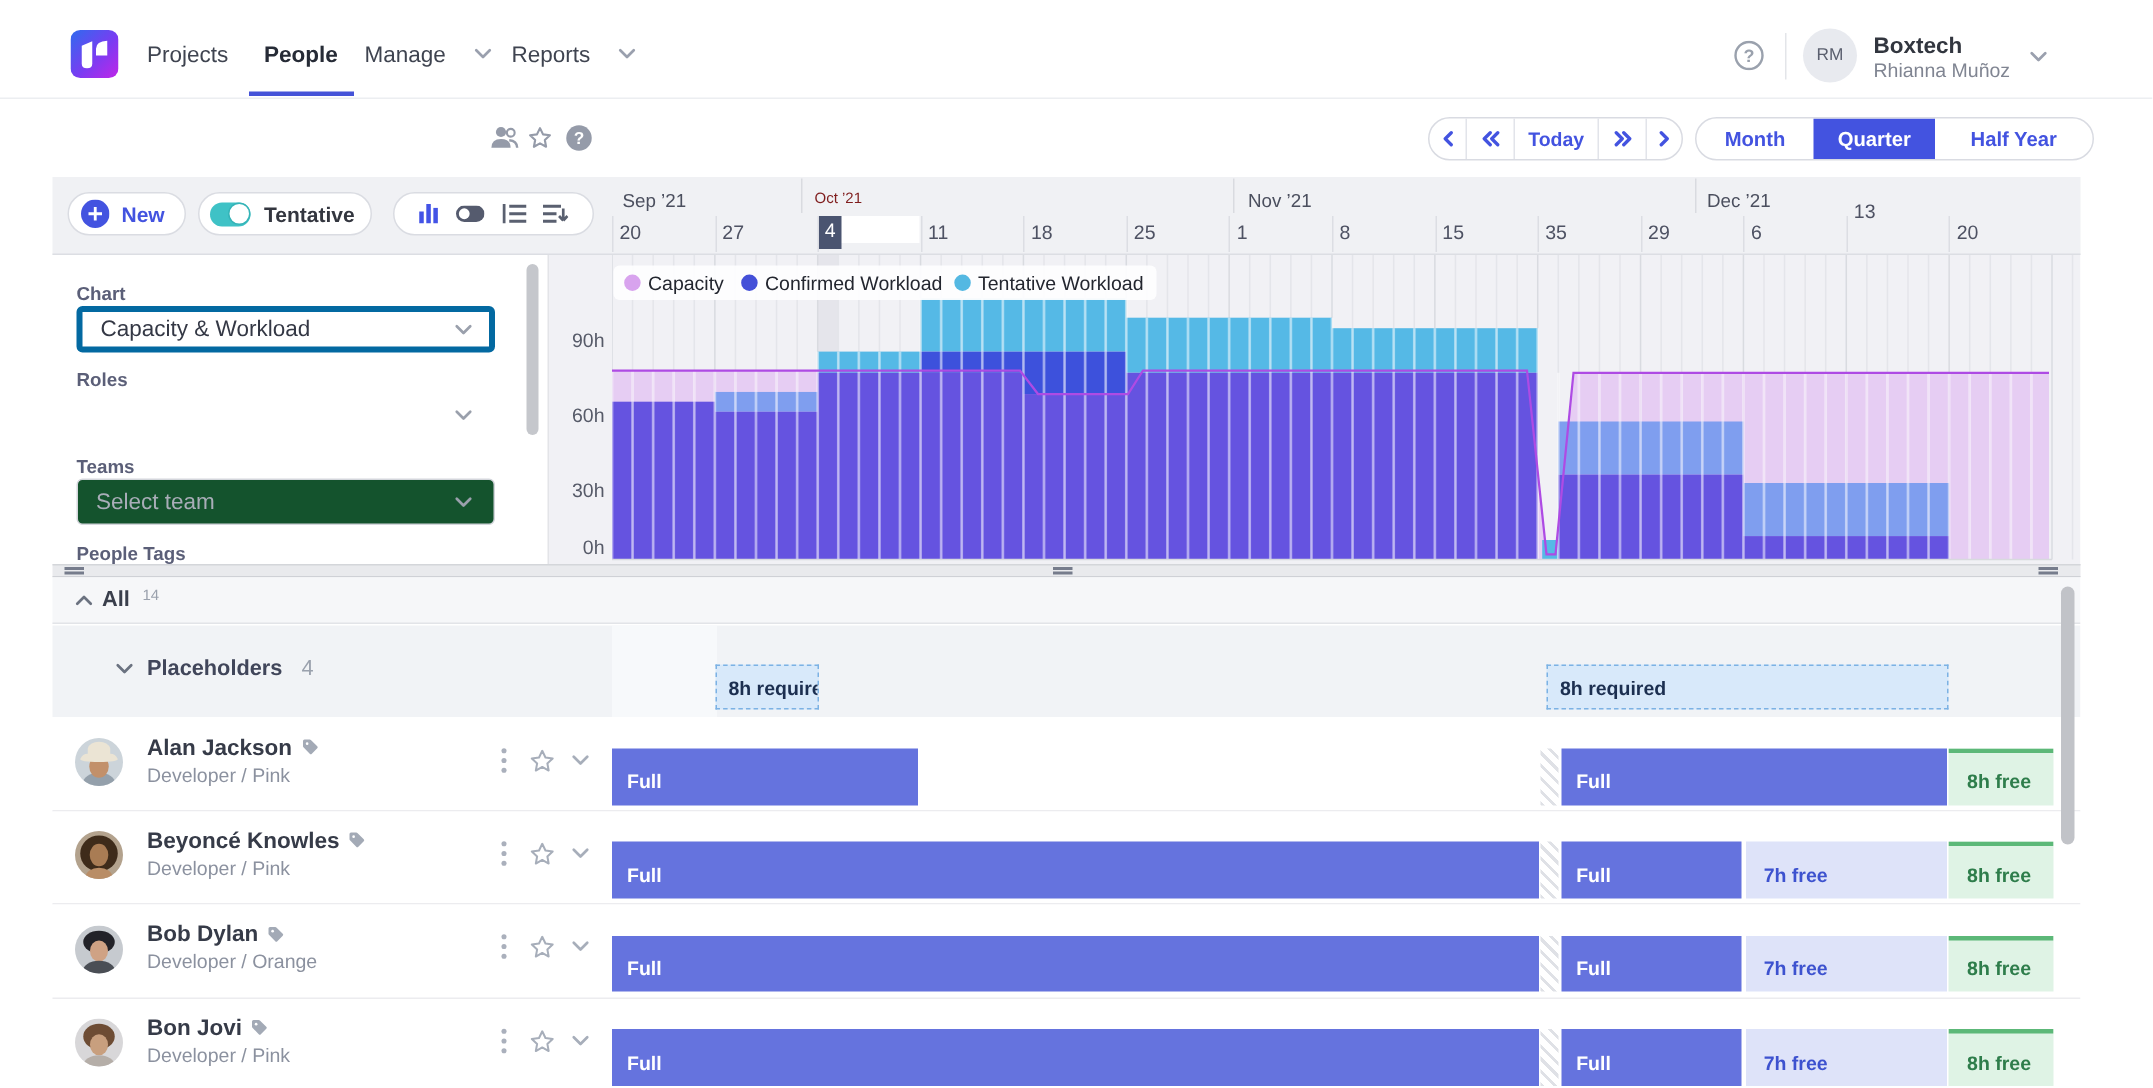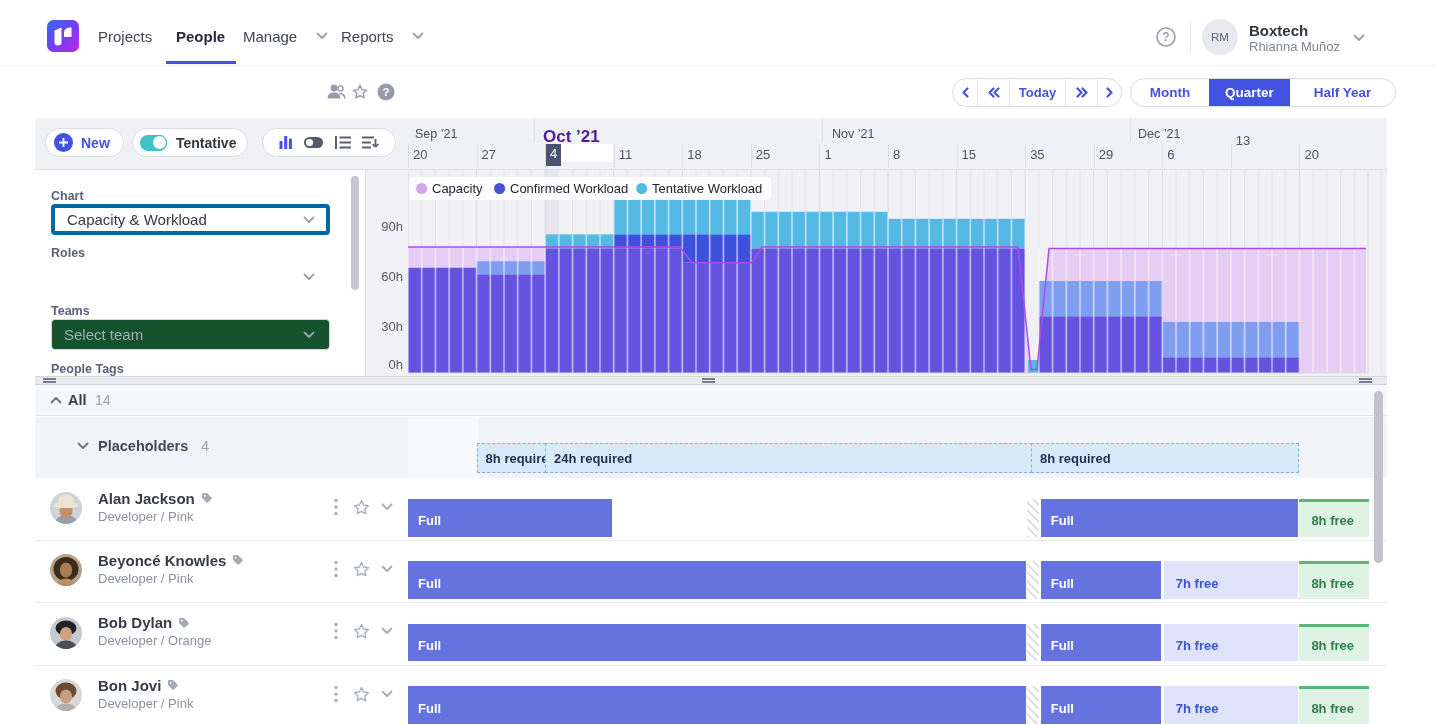--- a/index.html
+++ b/index.html
@@ -86,21 +86,21 @@
       </div>
 </div>
 <div class="abs" style="left:1130px;top:78px;width:266px;height:29px;border:1px solid #d9dbe2;border-radius:15px;background:#fff;display:flex;align-items:stretch;overflow:hidden;font-size:13.5px;font-weight:700;color:#4353e0">
  <div style="width:78px;display:flex;align-items:center;justify-content:center">Month</div>
  <div style="width:81px;display:flex;align-items:center;justify-content:center;background:#4353e0;color:#fff">Quarter</div>
  <div style="flex:1;display:flex;align-items:center;justify-content:center">Half Year</div>
 </div>
 
 <div class="abs" style="left:35px;top:118px;width:1352px;height:52px;background:#f0f1f4;border-bottom:1px solid #dcdee3"></div>
 <div style="position:absolute;left:415px;top:127px;font-size:12.5px;font-weight:400;color:#4b4f5e">Sep ’21</div>
-    <div style="position:absolute;left:543px;top:127px;font-size:17px;font-weight:700;color:#4c1d95">Oct ’21</div>
+    <div style="position:absolute;left:543px;top:127px;font-size:10px;font-weight:400;color:#7f1d1d">Oct ’21</div>
     <div style="position:absolute;left:832px;top:127px;font-size:12.5px;font-weight:400;color:#4b4f5e">Nov ’21</div>
     <div style="position:absolute;left:1138px;top:127px;font-size:12.5px;font-weight:400;color:#4b4f5e">Dec ’21</div>
     <div style="position:absolute;left:533.5px;top:119px;width:1px;height:23px;background:#d9dbe0"></div>
     <div style="position:absolute;left:822px;top:119px;width:1px;height:23px;background:#d9dbe0"></div>
     <div style="position:absolute;left:1130px;top:119px;width:1px;height:23px;background:#d9dbe0"></div>
     <div style="position:absolute;left:408px;top:143.5px;width:1px;height:24.5px;background:#dcdee3"></div>
     <div style="position:absolute;left:413px;top:147px;font-size:13px;color:#4e5263">20</div>
     <div style="position:absolute;left:476.57px;top:143.5px;width:1px;height:24.5px;background:#dcdee3"></div>
     <div style="position:absolute;left:481.57px;top:147px;font-size:13px;color:#4e5263">27</div>
     <div style="position:absolute;left:545.14px;top:143.5px;width:1px;height:24.5px;background:#dcdee3"></div>
@@ -486,33 +486,30 @@
 <div style="position:absolute;left:43px;top:377.5px;width:13px;height:5px;border-top:2px solid #767c8c;border-bottom:2px solid #767c8c"></div>
     <div style="position:absolute;left:702px;top:377.5px;width:13px;height:5px;border-top:2px solid #767c8c;border-bottom:2px solid #767c8c"></div>
     <div style="position:absolute;left:1359px;top:377.5px;width:13px;height:5px;border-top:2px solid #767c8c;border-bottom:2px solid #767c8c"></div>
 
 <div class="abs" style="left:0;top:385px;width:1435px;height:340px;background:#fff"></div>
 <div class="abs" style="left:35px;top:385px;width:1352px;height:31px;background:#f6f7f9;border-bottom:1px solid #e2e4e8"></div>
 <svg width="12" height="8" viewBox="0 0 12 8" style="position:absolute;left:50px;top:396px">
       <path d="M1.5 6.5L6 2l4.5 4.5" fill="none" stroke="#6b7280" stroke-width="1.8" stroke-linecap="round" stroke-linejoin="round"></path>
     </svg>
 <div class="abs" style="left:68px;top:392px;font-size:14.5px;font-weight:700;color:#3a3f4c">All</div>
-<div class="abs" style="left:95px;top:392px;font-size:14px;color:#9aa1ad">14</div>
+<div class="abs" style="left:95px;top:392px;font-size:10px;color:#9aa1ad">14</div>
 <div class="abs" style="left:35px;top:417px;width:1352px;height:61px;background:#f1f3f6"></div>
 <div class="abs" style="left:408px;top:417px;width:70px;height:61px;background:#f7f9fb"></div>
 <svg width="12" height="8" viewBox="0 0 12 8" style="position:absolute;left:77px;top:442px">
       <path d="M1.5 1.5L6 6l4.5-4.5" fill="none" stroke="#6b7280" stroke-width="1.8" stroke-linecap="round" stroke-linejoin="round"></path>
     </svg>
 <div class="abs" style="left:98px;top:438px;font-size:14.5px;font-weight:700;color:#41465a">Placeholders</div>
 <div class="abs" style="left:201px;top:438px;font-size:14.5px;color:#9aa1ad">4</div>
 <div style="position:absolute;left:476.6px;top:443px;width:69.5px;height:30px;background:#d8e9fa;border:1px dashed #7cb2e4;box-sizing:border-box;overflow:hidden;display:flex;align-items:center">
       <span style="padding-left:8px;font-size:13px;font-weight:700;color:#1c2f50;white-space:nowrap">8h required</span>
-    </div>
-    <div style="position:absolute;left:545.1px;top:443px;width:486.9px;height:30px;background:#d8e9fa;border:1px dashed #7cb2e4;box-sizing:border-box;overflow:hidden;display:flex;align-items:center">
-      <span style="padding-left:8px;font-size:13px;font-weight:700;color:#1c2f50;white-space:nowrap">24h required</span>
     </div>
     <div style="position:absolute;left:1031px;top:443px;width:268.4px;height:30px;background:#d8e9fa;border:1px dashed #7cb2e4;box-sizing:border-box;overflow:hidden;display:flex;align-items:center">
       <span style="padding-left:8px;font-size:13px;font-weight:700;color:#1c2f50;white-space:nowrap">8h required</span>
     </div>
 <div style="position:absolute;left:35px;top:478.5px;width:1352px;height:62.45px;background:#fff;border-bottom:1px solid #ececef"></div>
     <svg width="32" height="32" viewBox="0 0 32 32" style="position:absolute;left:50px;top:492px">
       <defs>
         <clipPath id="calan">
           <circle cx="16" cy="16" r="16"></circle>
         </clipPath>

